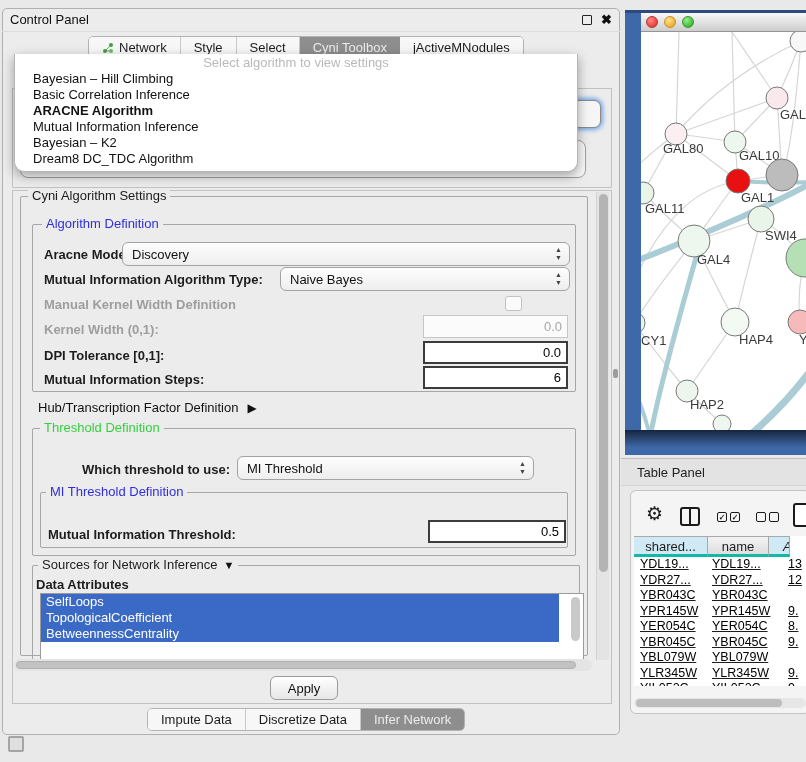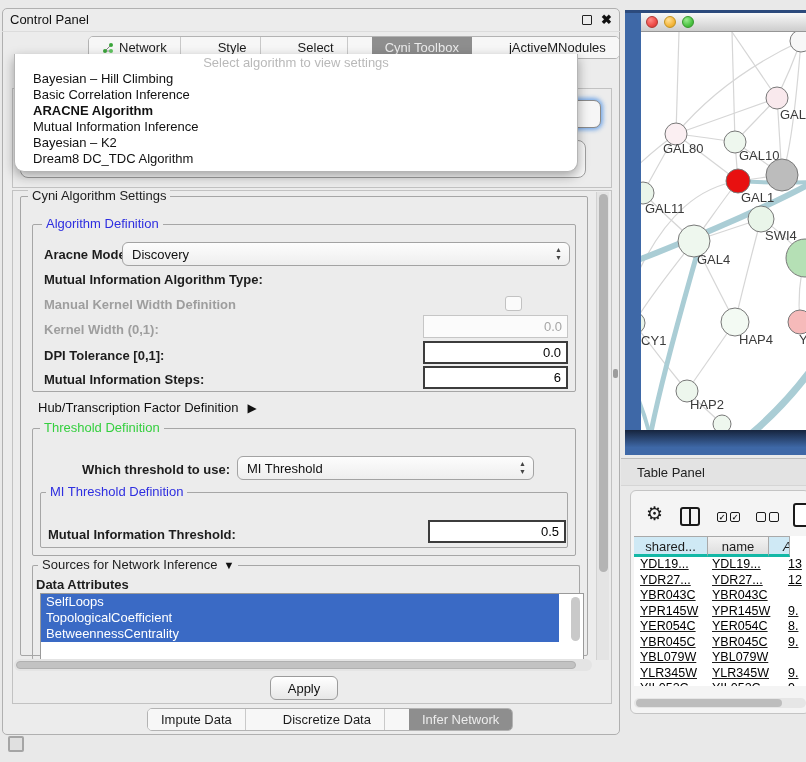--- a/index.html
+++ b/index.html
@@ -8,21 +8,21 @@
 
   
   .cp-window{position:absolute;left:2px;top:8px;width:618px;height:727px;background:#ececec;border:1px solid #b0b0b0;border-radius:5px;}
   .cp-titlebar{position:absolute;left:2px;top:8px;width:618px;height:24px;display:flex;align-items:center;padding:0 8px;border-bottom:1px solid #dcdcdc;}
   .cp-title{font-size:13px;color:#111;}
   .cp-win-icons{margin-left:auto;display:flex;align-items:center;gap:9px;}
   .float-ic{width:10px;height:10px;border:1.6px solid #222;border-radius:1px;}
   .close-ic{font-size:13px;font-weight:bold;color:#111;line-height:10px;}
 
   
-  .seg-strip{position:absolute;display:flex;height:23px;border:1px solid #b3b3b3;border-radius:5px;background:#f7f7f7;overflow:hidden;gap:24px;}
+  .seg-strip{position:absolute;display:flex;height:23px;border:1px solid #b3b3b3;border-radius:5px;background:#f7f7f7;overflow:hidden;}
   .seg{display:flex;align-items:center;gap:5px;padding:0 13px;font-size:13px;color:#1c1c1c;border-right:1px solid #c9c9c9;background:#f7f7f7;cursor:default;}
   .seg:last-child{border-right:none;}
   .seg.active{background:#8e8e8e;color:#ececec;border-right:none;}
   .net-ic{display:inline-block;width:12px;height:12px;}
 
   
   .popup{position:absolute;left:14px;top:54px;width:564px;height:118px;background:#ffffff;border:1px solid #b5b5b5;border-top:none;border-radius:0 0 10px 10px;box-shadow:0 4px 12px rgba(0,0,0,.35);z-index:50;overflow:hidden;}
   .popup-ph{height:17px;line-height:17px;text-align:center;color:#b9b9b9;font-size:13px;}
   .algo-item{height:16px;line-height:16px;padding-left:18px;font-size:13px;color:#111;white-space:nowrap;}
   .algo-item.bold{font-weight:bold;}
@@ -165,20 +165,27 @@
   <div class="lbl" style="left:44px;top:247px;">Aracne Mode:</div>
   <div class="combo" style="left:122px;top:242px;width:448px;">
     <span>Discovery</span>
     <span class="spin">
         <span style="font-size:7px;">▲</span>
         <span style="font-size:7px;">▼</span>
       </span>
   </div>
 
   <div class="lbl" style="left:44px;top:272px;">Mutual Information Algorithm Type:</div>
+  <div class="combo" style="left:280px;top:267px;width:290px;">
+    <span>Naive Bayes</span>
+    <span class="spin">
+        <span style="font-size:7px;">▲</span>
+        <span style="font-size:7px;">▼</span>
+      </span>
+  </div>
 
   <div class="lbl dis" style="left:44px;top:297px;">Manual Kernel Width Definition</div>
   <div class="checkbox" style="left:505px;top:296px;"></div>
 
   <div class="lbl dis" style="left:44px;top:322px;">Kernel Width (0,1):</div>
   <div class="field dis" style="left:423px;top:315px;width:145px;">0.0</div>
 
   <div class="lbl" style="left:44px;top:348px;">DPI Tolerance [0,1]:</div>
   <div class="field" style="left:423px;top:341px;width:145px;">0.0</div>
 

